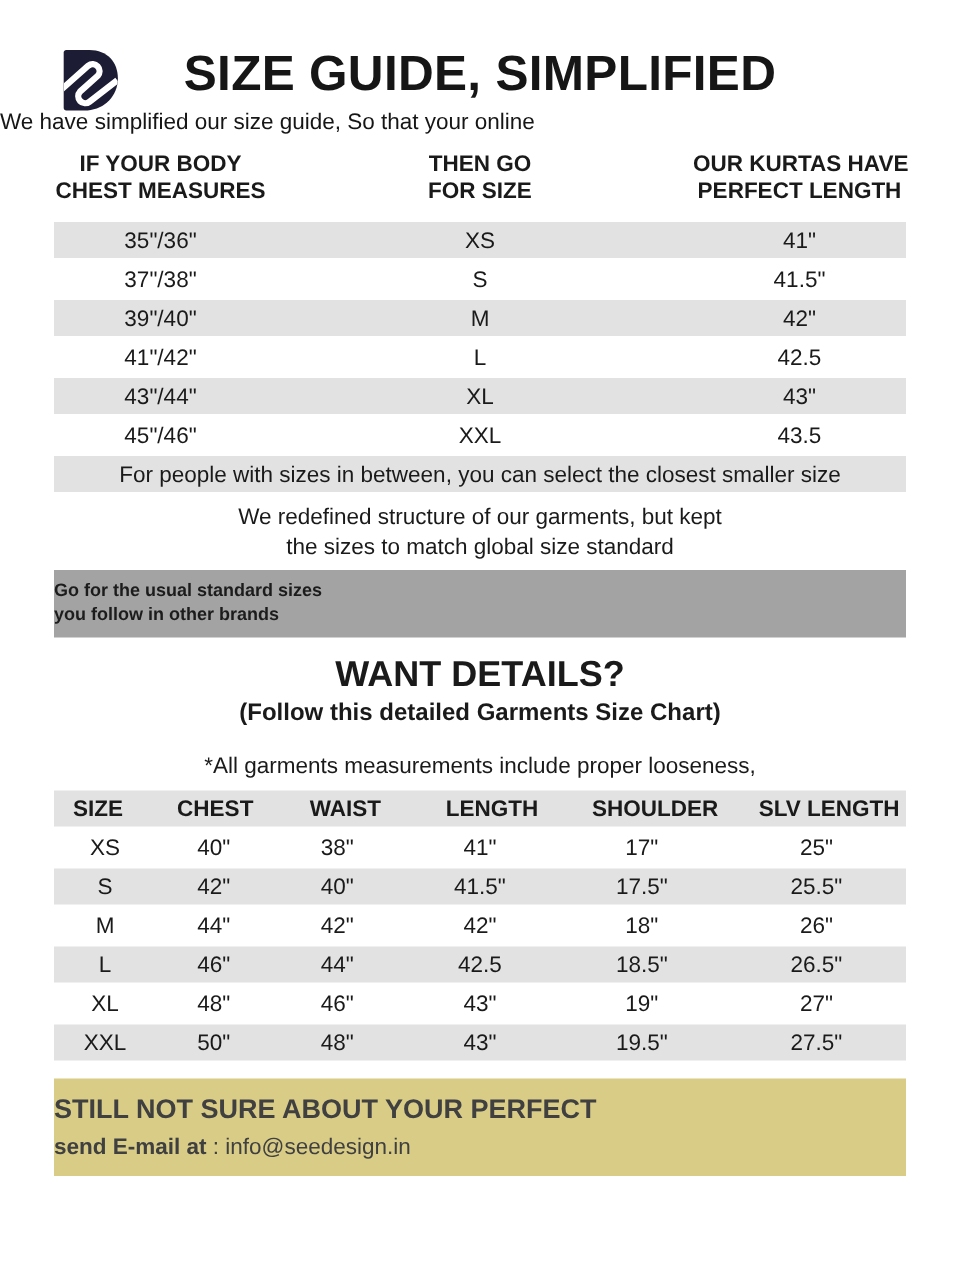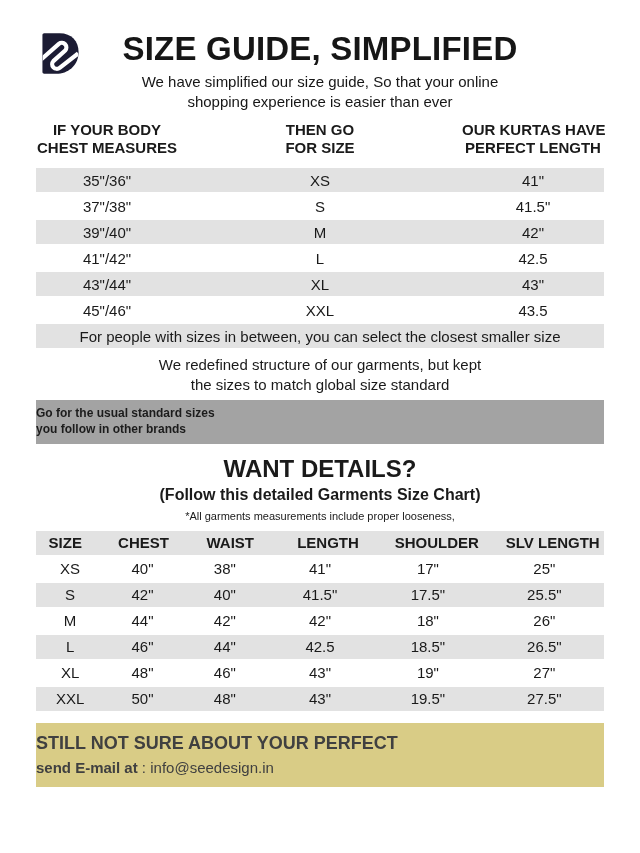--- a/index.html
+++ b/index.html
@@ -18,21 +18,21 @@
   
   .logo-wrap { position: absolute; left: 37px; top: 31px; width: 42px; height: 45px; }
   .title {
     margin-top: 30px;
     text-align: center;
     font-size: 33px;
     font-weight: bold;
     letter-spacing: 0.2px;
     color: #161616;
   }
-  .subtitle { margin-top: 4px; text-align: center; font-size: 15px; line-height: 1.32; color: #161616; }
+  .subtitle { margin-top: 4px; font-size: 15px; line-height: 1.32; color: #161616; }
 
   
   .t1-head { display: flex; margin: 9px 0 11px; font-weight: bold; font-size: 15px; line-height: 1.22; text-align: center; }
   .t1-c1 { width: 25%; } .t1-c2 { width: 50%; } .t1-c3 { width: 25%; white-space: nowrap; }
   .trow { display: flex; align-items: center; height: 24px; margin-bottom: 2px; font-size: 15px; text-align: center; }
   .trow.stripe { background: #e2e2e2; }
   .note-row {
     display: flex; align-items: center; justify-content: center;
     height: 24px; background: #e2e2e2; font-size: 15px; text-align: center;
   }
@@ -40,21 +40,21 @@
   .restructure { margin-top: 7px; text-align: center; font-size: 15px; line-height: 1.32; }
 
   .banner {
     margin-top: 5px; background: #a3a3a3; text-align: left;
     font-weight: bold; font-size: 12px; line-height: 1.32; padding: 6px 0 7px;
     color: #1c1c1c;
   }
 
   .details-title { margin-top: 11px; text-align: center; font-size: 24px; font-weight: bold; }
   .details-sub { margin-top: 3px; text-align: center; font-size: 16px; font-weight: bold; }
-  .details-note { margin-top: 5px; text-align: center; font-size: 11px; line-height: 1.3; }
+  .details-note { margin-top: 16px; text-align: center; font-size: 15px; line-height: 1.3; }
 
   
   .t2 { margin-top: 7px; }
   .t2row { display: flex; align-items: center; height: 24px; margin-bottom: 2px; font-size: 15px; text-align: center; }
   .t2row.head { background: #e2e2e2; font-weight: bold; gap: 16px; }
   .t2row.stripe { background: #e2e2e2; }
   .t2-c1 { width: 12%; } .t2-c2 { width: 13.5%; } .t2-c3 { width: 15.5%; }
   .t2-c4 { width: 18%; } .t2-c5 { width: 20%; } .t2-c6 { width: 21%; }
 
   .banner2 {
@@ -80,21 +80,20 @@
       <path d="M13,6 C13,3.8 14.8,2 17,2 L54,2 C82,2 99,21 99,47 C99,75 78,96 51,98 L17,98 C14.8,98 13,96.2 13,94 Z" fill="#1c1c34"></path>
       <g clip-path="url(#blobClip)">
         <path d="M8,66 L52,27 a11,11 0 0 1 15,16 L39,68 a11,11 0 0 0 15,16 L98,50" stroke="#ffffff" stroke-width="10" fill="none"></path>
       </g>
     </svg>
   </div>
 
   <div class="title">SIZE GUIDE, SIMPLIFIED</div>
   <div class="subtitle">
     <div>We have simplified our size guide, So that your online</div>
-    <div>shopping experience is easier than ever</div>
   </div>
 
   <div class="content">
 
     <div class="t1-head">
       <div class="t1-c1">
         <div>IF YOUR BODY</div>
         <div>CHEST MEASURES</div>
       </div>
       <div class="t1-c2">

